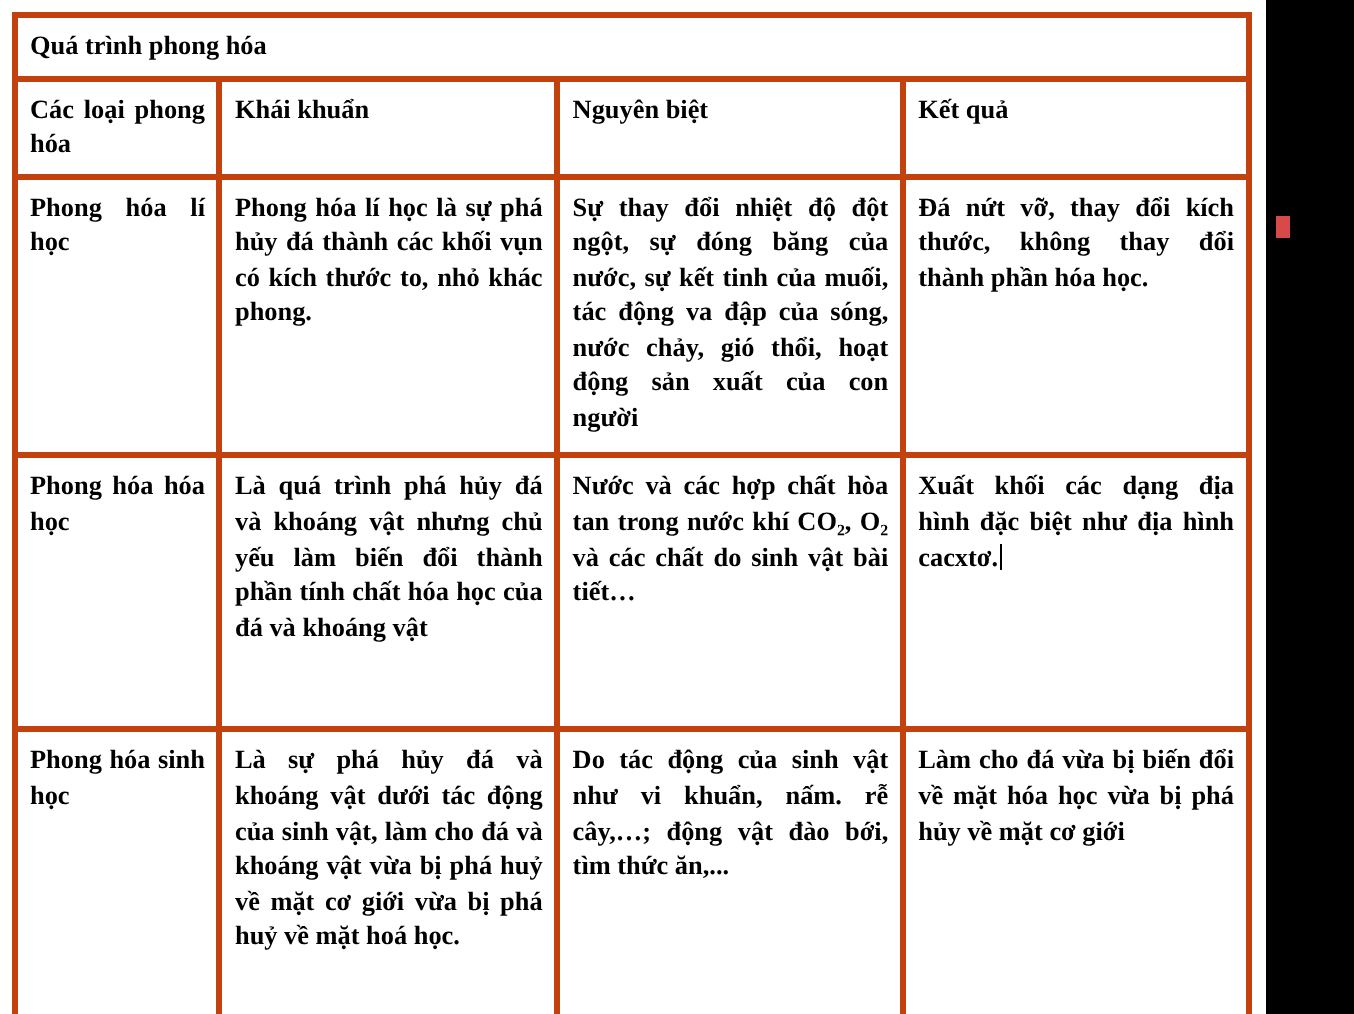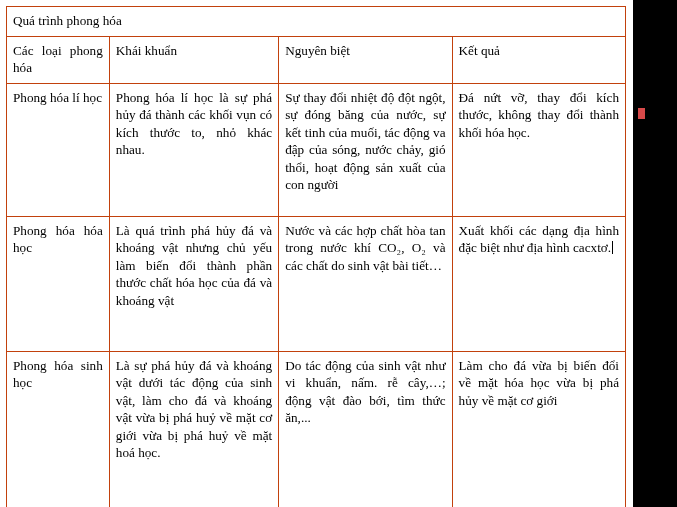--- a/index.html
+++ b/index.html
@@ -24,29 +24,30 @@
   }
   .sheet-table {
     position: absolute;
     left: 6px;
     top: 6px;
     width: 620px;
     border-collapse: collapse;
     table-layout: fixed;
   }
   .sheet-table td {
-    border: 1px solid #c2410c;
+    border: 3px solid #c2410c;
     vertical-align: top;
     padding: 5px 6px 6px 6px;
     font-size: 13.2px;
     line-height: 1.33;
     color: #000000;
     text-align: justify;
     text-justify: inter-word;
     hyphens: none;
+    font-weight: bold;
   }
   .title-cell {
     text-align: center;
     font-size: 13.6px;
     padding: 6px 6px 7px 6px;
   }
   .head-cell {
     text-align: center;
     font-size: 13.4px;
     padding: 6px 6px 10px 6px;
@@ -115,28 +116,28 @@
       </tr>
       <tr>
         <td class="head-cell">Các loại phong hóa</td>
         <td class="head-cell">Khái khuẩn</td>
         <td class="head-cell">Nguyên biệt</td>
         <td class="head-cell">Kết quả</td>
       </tr>
 
       <tr class="body-row row-tall">
         <td class="cell-type">Phong hóa lí học</td>
-        <td class="justify-block">Phong hóa lí học là sự phá hủy đá thành các khối vụn có kích thước to, nhỏ khác nhau.</td>
+        <td class="justify-block">Phong hóa lí học là sự phá hủy đá thành các khối vụn có kích thước to, nhỏ khác phong.</td>
         <td class="justify-block">Sự thay đổi nhiệt độ đột ngột, sự đóng băng của nước, sự kết tinh của muối, tác động va đập của sóng, nước chảy, gió thổi, hoạt động sản xuất của con người</td>
-        <td class="justify-block">Đá nứt vỡ, thay đổi kích thước, không thay đổi thành khối hóa học.</td>
+        <td class="justify-block">Đá nứt vỡ, thay đổi kích thước, không thay đổi thành phần hóa học.</td>
       </tr>
 
       <tr class="body-row row-mid">
         <td class="cell-type">Phong hóa hóa học</td>
-        <td class="justify-block">Là quá trình phá hủy đá và khoáng vật nhưng chủ yếu làm biến đổi thành phần thước chất hóa học của đá và khoáng vật</td>
+        <td class="justify-block">Là quá trình phá hủy đá và khoáng vật nhưng chủ yếu làm biến đổi thành phần tính chất hóa học của đá và khoáng vật</td>
         <td class="justify-block">Nước và các hợp chất hòa tan trong nước khí CO₂, O₂ và các chất do sinh vật bài tiết…</td>
         <td class="justify-block"><span>Xuất khối các dạng địa hình đặc biệt như địa hình cacxtơ.</span><span class="caret"></span></td>
       </tr>
 
       <tr class="body-row row-low">
         <td class="cell-type">Phong hóa sinh học</td>
         <td class="justify-block">Là sự phá hủy đá và khoáng vật dưới tác động của sinh vật, làm cho đá và khoáng vật vừa bị phá huỷ về mặt cơ giới vừa bị phá huỷ về mặt hoá học.</td>
         <td class="justify-block">Do tác động của sinh vật như vi khuẩn, nấm. rễ cây,…; động vật đào bới, tìm thức ăn,...</td>
         <td class="justify-block">Làm cho đá vừa bị biến đổi về mặt hóa học vừa bị phá hủy về mặt cơ giới</td>
       </tr>

